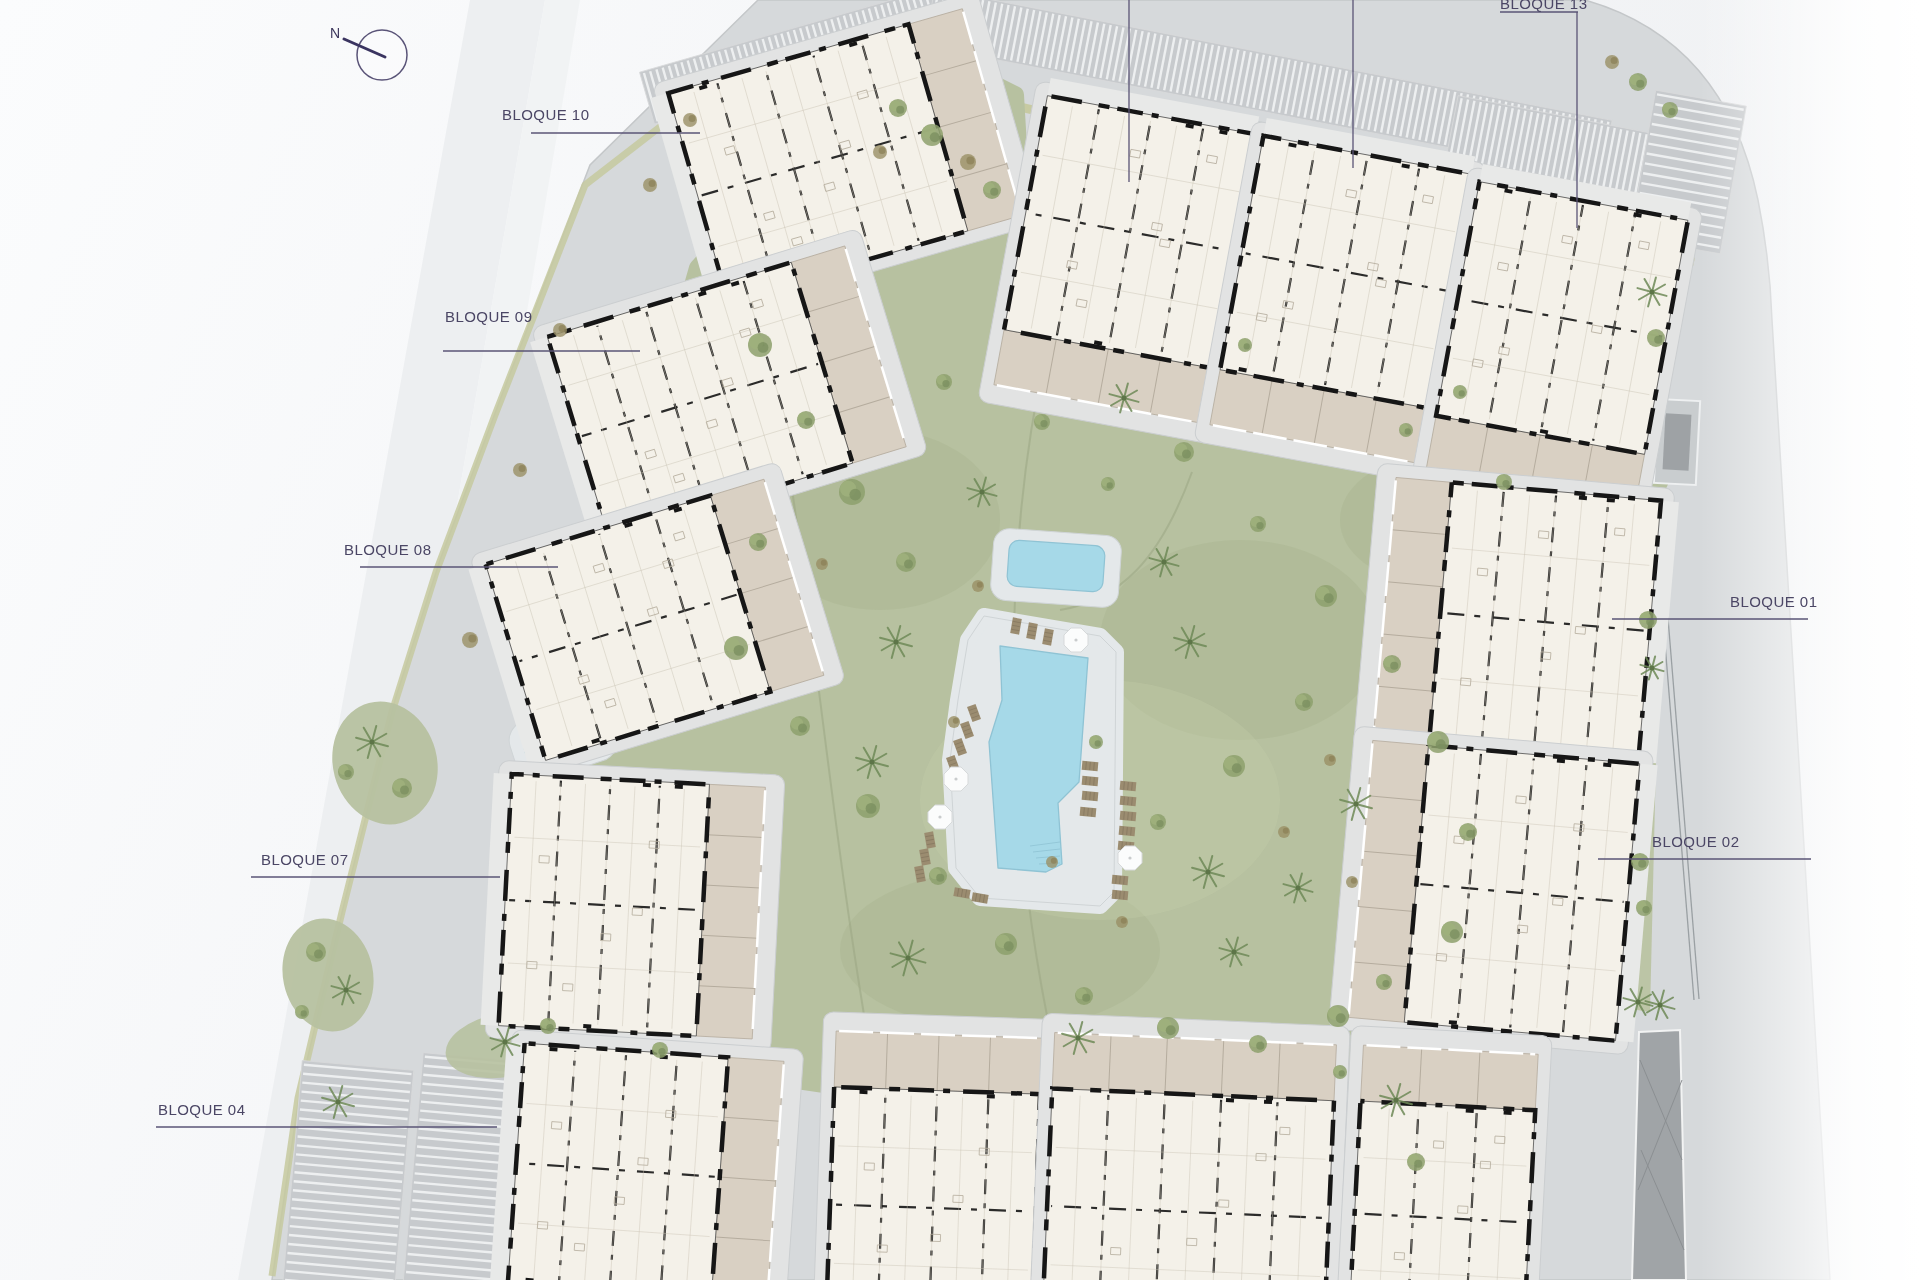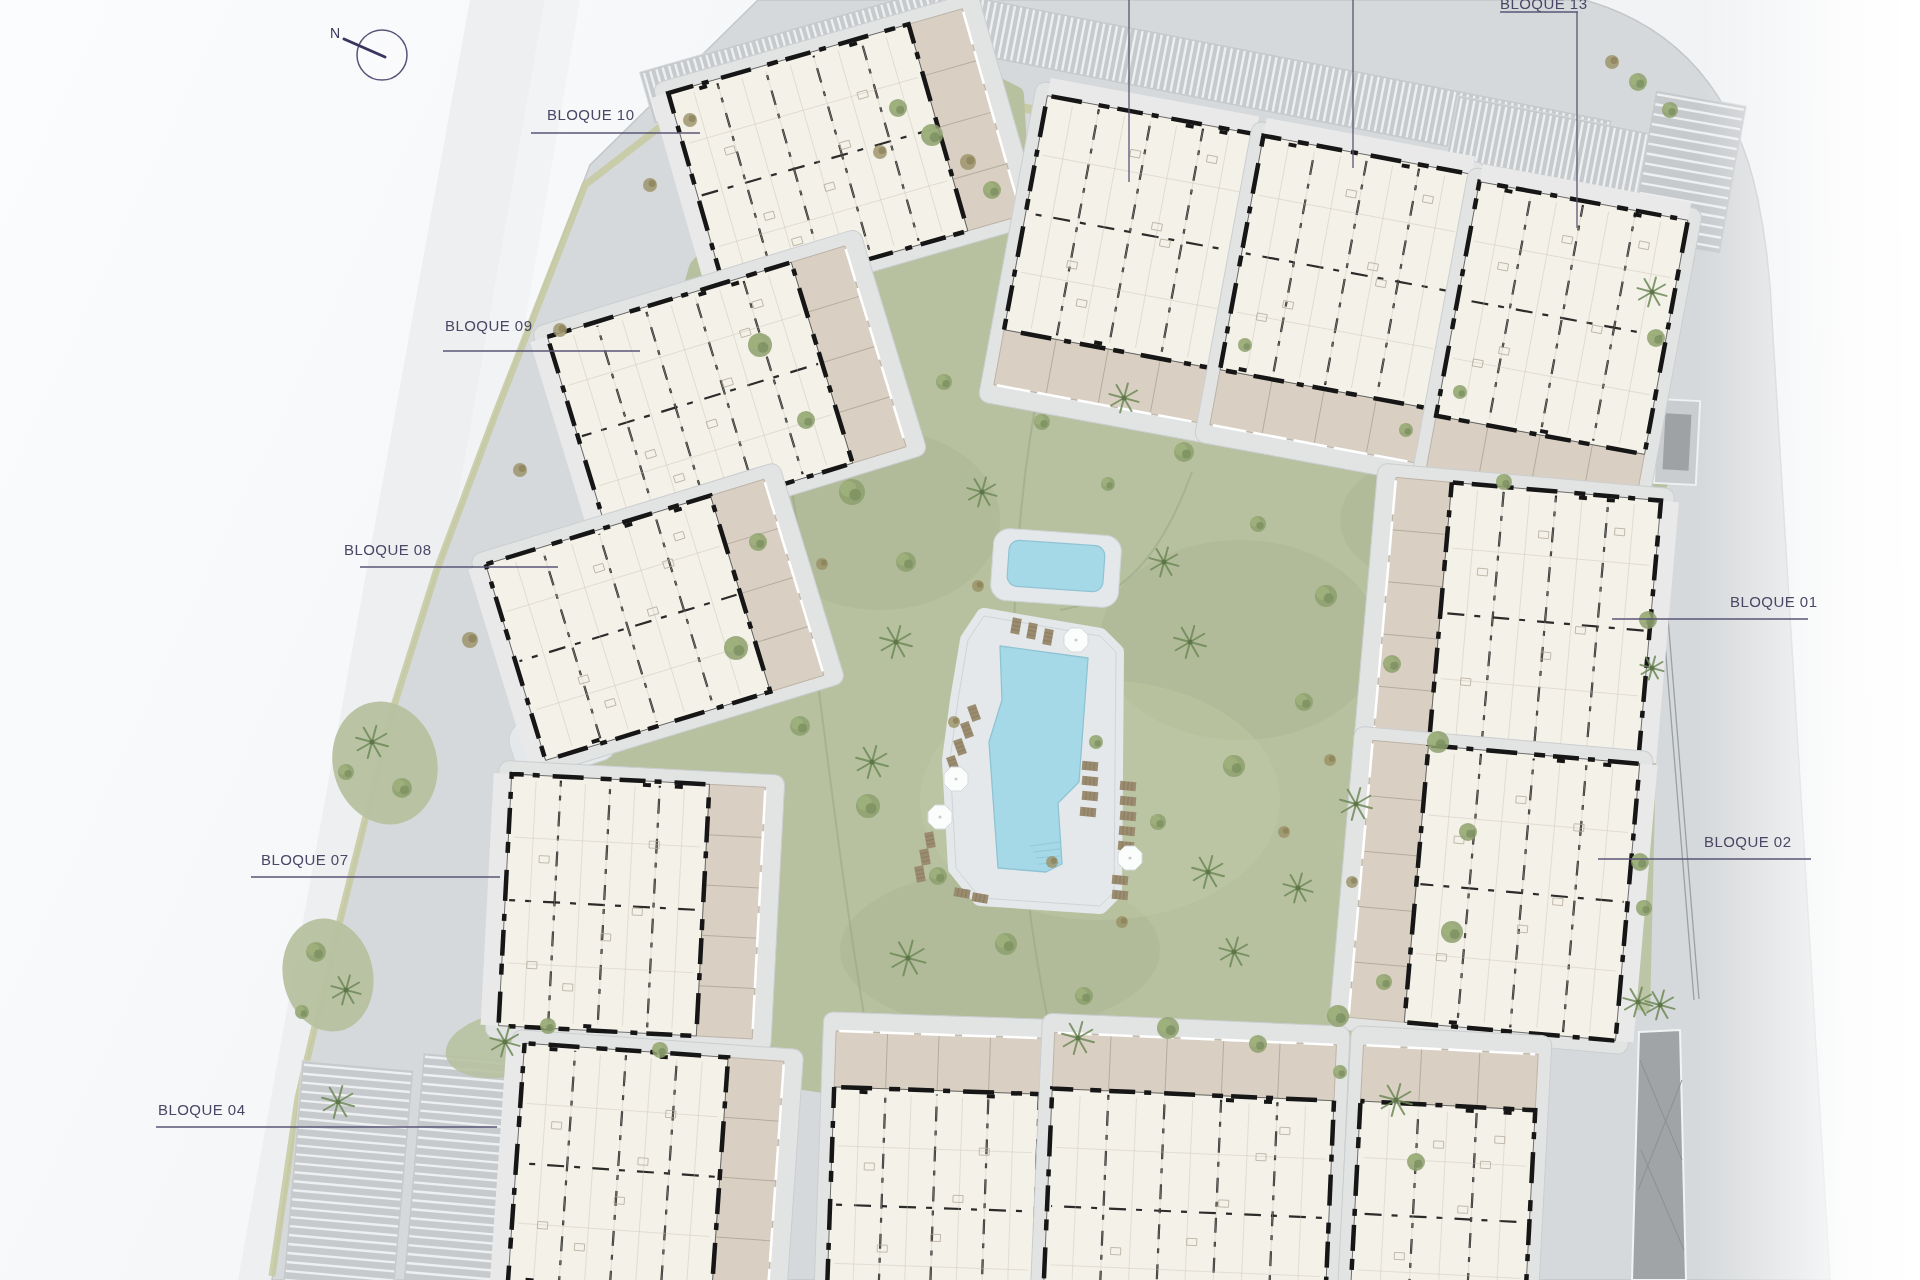--- a/index.html
+++ b/index.html
@@ -1490,27 +1490,27 @@
     <line x1="251" y1="877" x2="500" y2="877" stroke="#5a5476" stroke-width="1.3"></line>
     <line x1="156" y1="1127" x2="497" y2="1127" stroke="#5a5476" stroke-width="1.3"></line>
     <line x1="1612" y1="619" x2="1808" y2="619" stroke="#5a5476" stroke-width="1.3"></line>
     <line x1="1598" y1="859" x2="1811" y2="859" stroke="#5a5476" stroke-width="1.3"></line>
     <line x1="1500" y1="12" x2="1578" y2="12" stroke="#5a5476" stroke-width="1.3"></line>
     <line x1="1577" y1="12" x2="1577" y2="228" stroke="#5a5476" stroke-width="1.3"></line>
     <line x1="1129" y1="0" x2="1129" y2="182" stroke="#5a5476" stroke-width="1.3"></line>
     <line x1="1353" y1="0" x2="1353" y2="168" stroke="#5a5476" stroke-width="1.3"></line>
   </svg>
 
-<div class="blk-label" style="left:547px;top:106px">BLOQUE 10</div>
-<div class="blk-label" style="left:445px;top:317px">BLOQUE 09</div>
+<div class="blk-label" style="left:502px;top:106px">BLOQUE 10</div>
+<div class="blk-label" style="left:445px;top:308px">BLOQUE 09</div>
 <div class="blk-label" style="left:344px;top:541px">BLOQUE 08</div>
 <div class="blk-label" style="left:261px;top:851px">BLOQUE 07</div>
 <div class="blk-label" style="left:158px;top:1101px">BLOQUE 04</div>
 <div class="blk-label" style="left:1730px;top:593px">BLOQUE 01</div>
-<div class="blk-label" style="left:1704px;top:833px">BLOQUE 02</div>
+<div class="blk-label" style="left:1652px;top:833px">BLOQUE 02</div>
 <div class="blk-label" style="left:1500px;top:-5px">BLOQUE 13</div>
 
 <div id="compass">
   <span class="compass-n">N</span>
   <svg class="compass-g" width="90" height="76">
     <circle cx="52" cy="38" r="25" fill="rgba(255,255,255,0.25)" stroke="#5a5478" stroke-width="1.5"></circle>
     <line x1="14" y1="22" x2="55" y2="40" stroke="#3a3460" stroke-width="3" stroke-linecap="round"></line>
   </svg>
 </div>
 

